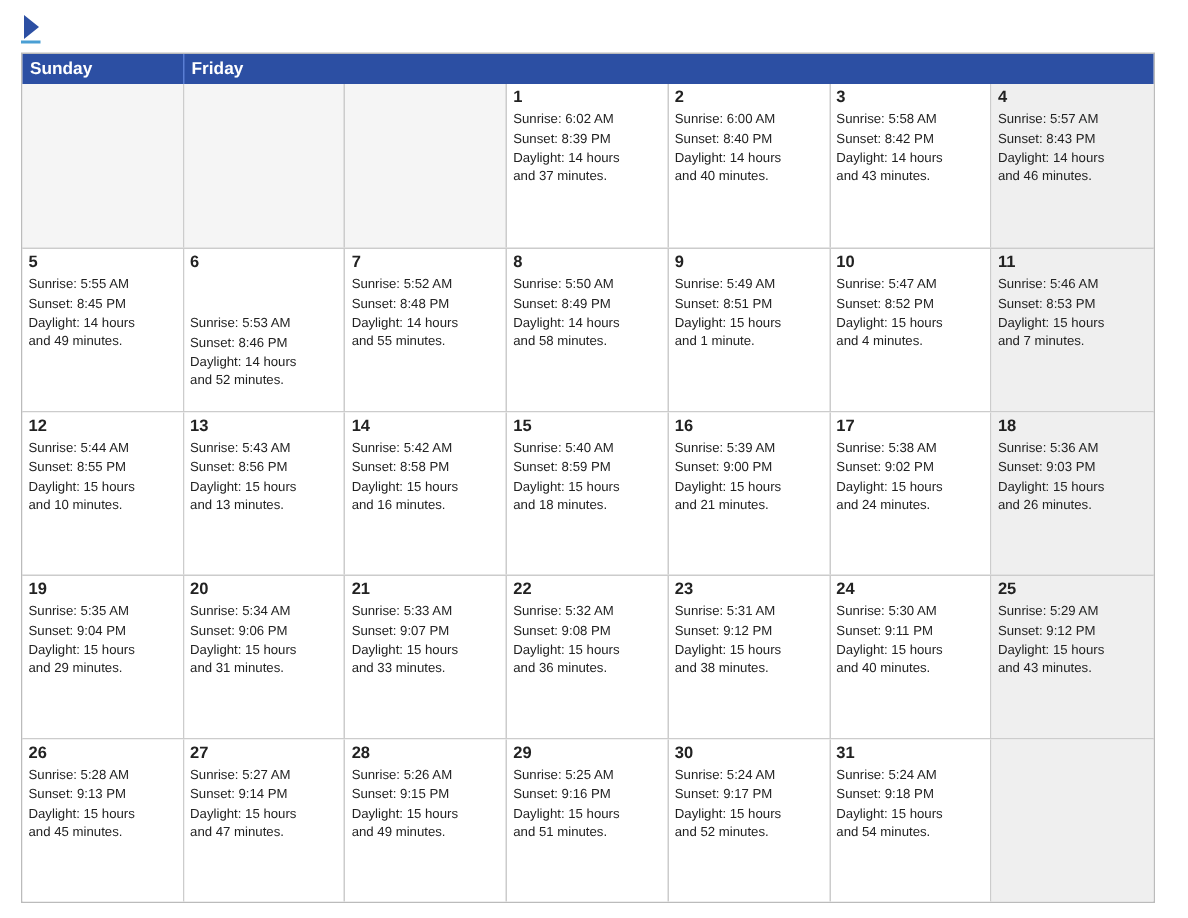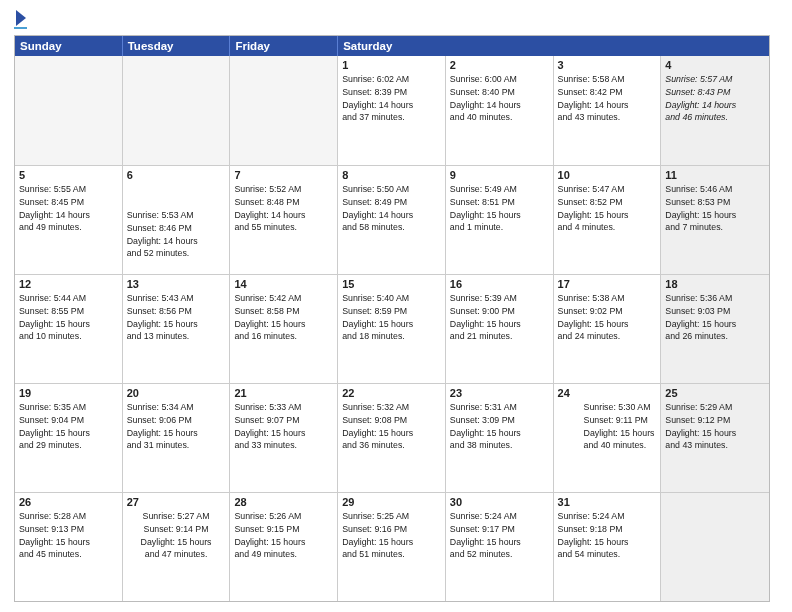--- a/index.html
+++ b/index.html
@@ -139,23 +139,21 @@
     </div>
     <div class="title-block">
       <div class="title-month"></div>
       <div class="title-location"></div>
     </div>
   </div>
 
   <div class="calendar">
     <div class="cal-header">
     <div class="cal-header-cell">Sunday</div>
-        <div class="cal-header-cell">Tuesday</div>
         <div class="cal-header-cell">Friday</div>
-        <div class="cal-header-cell">Saturday</div>
       </div>
     <div class="cal-body">
     <div class="cal-row">
           <div class="cal-cell empty"></div>
           <div class="cal-cell empty"></div>
           <div class="cal-cell empty"></div>
           <div class="cal-cell">
             <span class="day-num">1</span>
             <div class="cell-info" style="white-space: pre-line;">Sunrise: 6:02 AM
 Sunset: 8:39 PM
@@ -171,21 +169,21 @@
           </div>
           <div class="cal-cell">
             <span class="day-num">3</span>
             <div class="cell-info" style="white-space: pre-line;">Sunrise: 5:58 AM
 Sunset: 8:42 PM
 Daylight: 14 hours
 and 43 minutes.</div>
           </div>
           <div class="cal-cell shaded">
             <span class="day-num">4</span>
-            <div class="cell-info" style="white-space: pre-line; font-style: italic;">Sunrise: 5:57 AM
+            <div class="cell-info" style="white-space: pre-line;">Sunrise: 5:57 AM
 Sunset: 8:43 PM
 Daylight: 14 hours
 and 46 minutes.</div>
           </div>
         </div>
         <div class="cal-row">
           <div class="cal-cell">
             <span class="day-num">5</span>
             <div class="cell-info" style="white-space: pre-line;">Sunrise: 5:55 AM
 Sunset: 8:45 PM
@@ -311,27 +309,27 @@
           <div class="cal-cell">
             <span class="day-num">22</span>
             <div class="cell-info" style="white-space: pre-line;">Sunrise: 5:32 AM
 Sunset: 9:08 PM
 Daylight: 15 hours
 and 36 minutes.</div>
           </div>
           <div class="cal-cell">
             <span class="day-num">23</span>
             <div class="cell-info" style="white-space: pre-line;">Sunrise: 5:31 AM
-Sunset: 3:09 PM
+Sunset: 9:12 PM
 Daylight: 15 hours
 and 38 minutes.</div>
           </div>
           <div class="cal-cell">
             <span class="day-num">24</span>
-            <div class="cell-info" style="white-space: pre-line; margin-left: 26px;">Sunrise: 5:30 AM
+            <div class="cell-info" style="white-space: pre-line;">Sunrise: 5:30 AM
 Sunset: 9:11 PM
 Daylight: 15 hours
 and 40 minutes.</div>
           </div>
           <div class="cal-cell shaded">
             <span class="day-num">25</span>
             <div class="cell-info" style="white-space: pre-line;">Sunrise: 5:29 AM
 Sunset: 9:12 PM
 Daylight: 15 hours
 and 43 minutes.</div>
@@ -340,21 +338,21 @@
         <div class="cal-row">
           <div class="cal-cell">
             <span class="day-num">26</span>
             <div class="cell-info" style="white-space: pre-line;">Sunrise: 5:28 AM
 Sunset: 9:13 PM
 Daylight: 15 hours
 and 45 minutes.</div>
           </div>
           <div class="cal-cell">
             <span class="day-num">27</span>
-            <div class="cell-info" style="white-space: pre-line; text-align: center;">Sunrise: 5:27 AM
+            <div class="cell-info" style="white-space: pre-line;">Sunrise: 5:27 AM
 Sunset: 9:14 PM
 Daylight: 15 hours
 and 47 minutes.</div>
           </div>
           <div class="cal-cell">
             <span class="day-num">28</span>
             <div class="cell-info" style="white-space: pre-line;">Sunrise: 5:26 AM
 Sunset: 9:15 PM
 Daylight: 15 hours
 and 49 minutes.</div>

